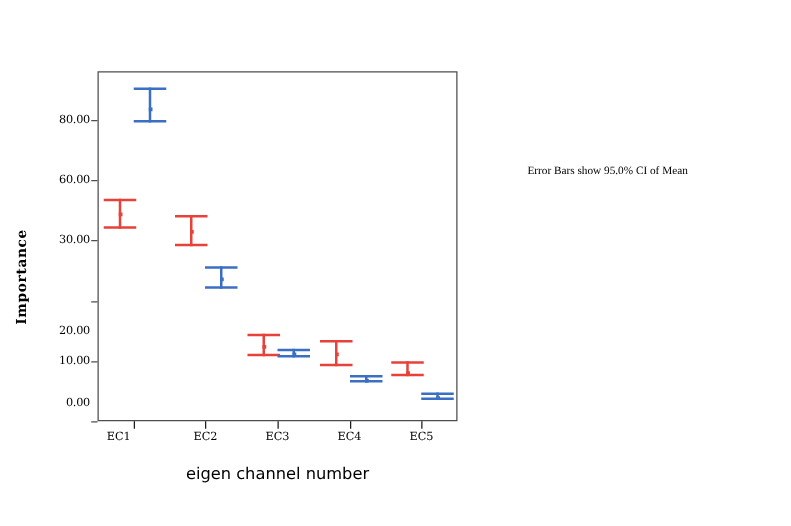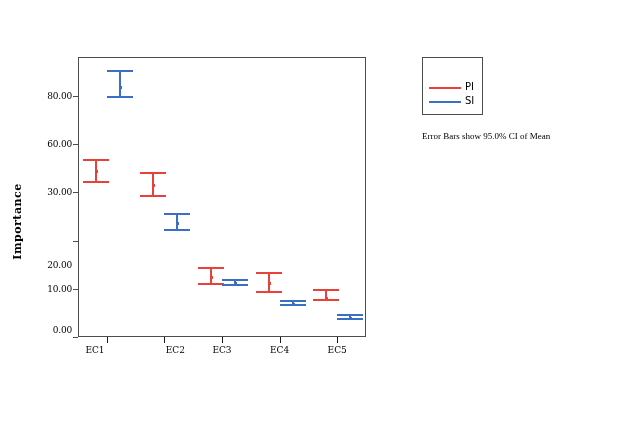--- a/index.html
+++ b/index.html
@@ -163,21 +163,21 @@
     font-family: Liberation Serif, serif;
     white-space: nowrap;
   }
 </style>
 </head>
 <body>
 
 <div id="stage">
 
   <div id="y-axis-labels">
-      <div class="y-tick-label" style="top: 330px;">0.00</div>
+      <div class="y-tick-label" style="top: 323px;">0.00</div>
       <div class="y-tick-label" style="top: 288.754px;">10.00</div>
       <div class="y-tick-label" style="top: 240.509px; margin-top: 24px;">20.00</div>
       <div class="y-tick-label" style="top: 192.263px;">30.00</div>
       <div class="y-tick-label" style="top: 144.018px;">60.00</div>
       <div class="y-tick-label" style="top: 95.7719px;">80.00</div>
     </div>
 
   <div id="y-axis-title">Importance</div>
 
   <div id="plot-frame">
@@ -242,39 +242,30 @@
           <div class="eb-cap" style="top: 3.30702px; background: rgb(59, 111, 196);"></div>
           <div class="eb-dot" style="top: 2.37719px; background: rgb(59, 111, 196);"></div>
         </div>
       </div>
   </div>
 
   <div id="x-axis">
       <div class="x-tick-mark" style="left: 106.8px;"></div>
       <div class="x-tick-label" style="left: 95px;">EC1</div>
       <div class="x-tick-mark" style="left: 164.4px;"></div>
-      <div class="x-tick-label" style="left: 164.4px; margin-left: 11px;">EC2</div>
+      <div class="x-tick-label" style="left: 164.4px;">EC2</div>
       <div class="x-tick-mark" style="left: 222px;"></div>
       <div class="x-tick-label" style="left: 222px;">EC3</div>
       <div class="x-tick-mark" style="left: 279.6px;"></div>
       <div class="x-tick-label" style="left: 279.6px;">EC4</div>
       <div class="x-tick-mark" style="left: 337.2px;"></div>
       <div class="x-tick-label" style="left: 337.2px;">EC5</div>
     </div>
-
-  <div id="legend-box">
-      <div class="legend-entry" style="top: 24px;">
-        <div class="legend-swatch" style="background: rgb(232, 65, 58);"></div>
-        <div class="legend-text">PI</div>
-      </div>
-      <div class="legend-entry" style="top: 38px;">
-        <div class="legend-swatch" style="background: rgb(59, 111, 196);"></div>
-        <div class="legend-text">SI</div>
-      </div>
-    </div>
+  <div id="x-axis-title">eigen channel number</div>
+
   <div id="legend-caption">Error Bars show 95.0% CI of Mean</div>
 
 <div class="y-tick-mark" style="top: 337px; left: 73px;"></div>
     <div class="y-tick-mark" style="top: 288.754px; left: 73px;"></div>
     <div class="y-tick-mark" style="top: 240.509px; left: 73px;"></div>
     <div class="y-tick-mark" style="top: 192.263px; left: 73px;"></div>
     <div class="y-tick-mark" style="top: 144.018px; left: 73px;"></div>
     <div class="y-tick-mark" style="top: 95.7719px; left: 73px;"></div>
   </div>
 

